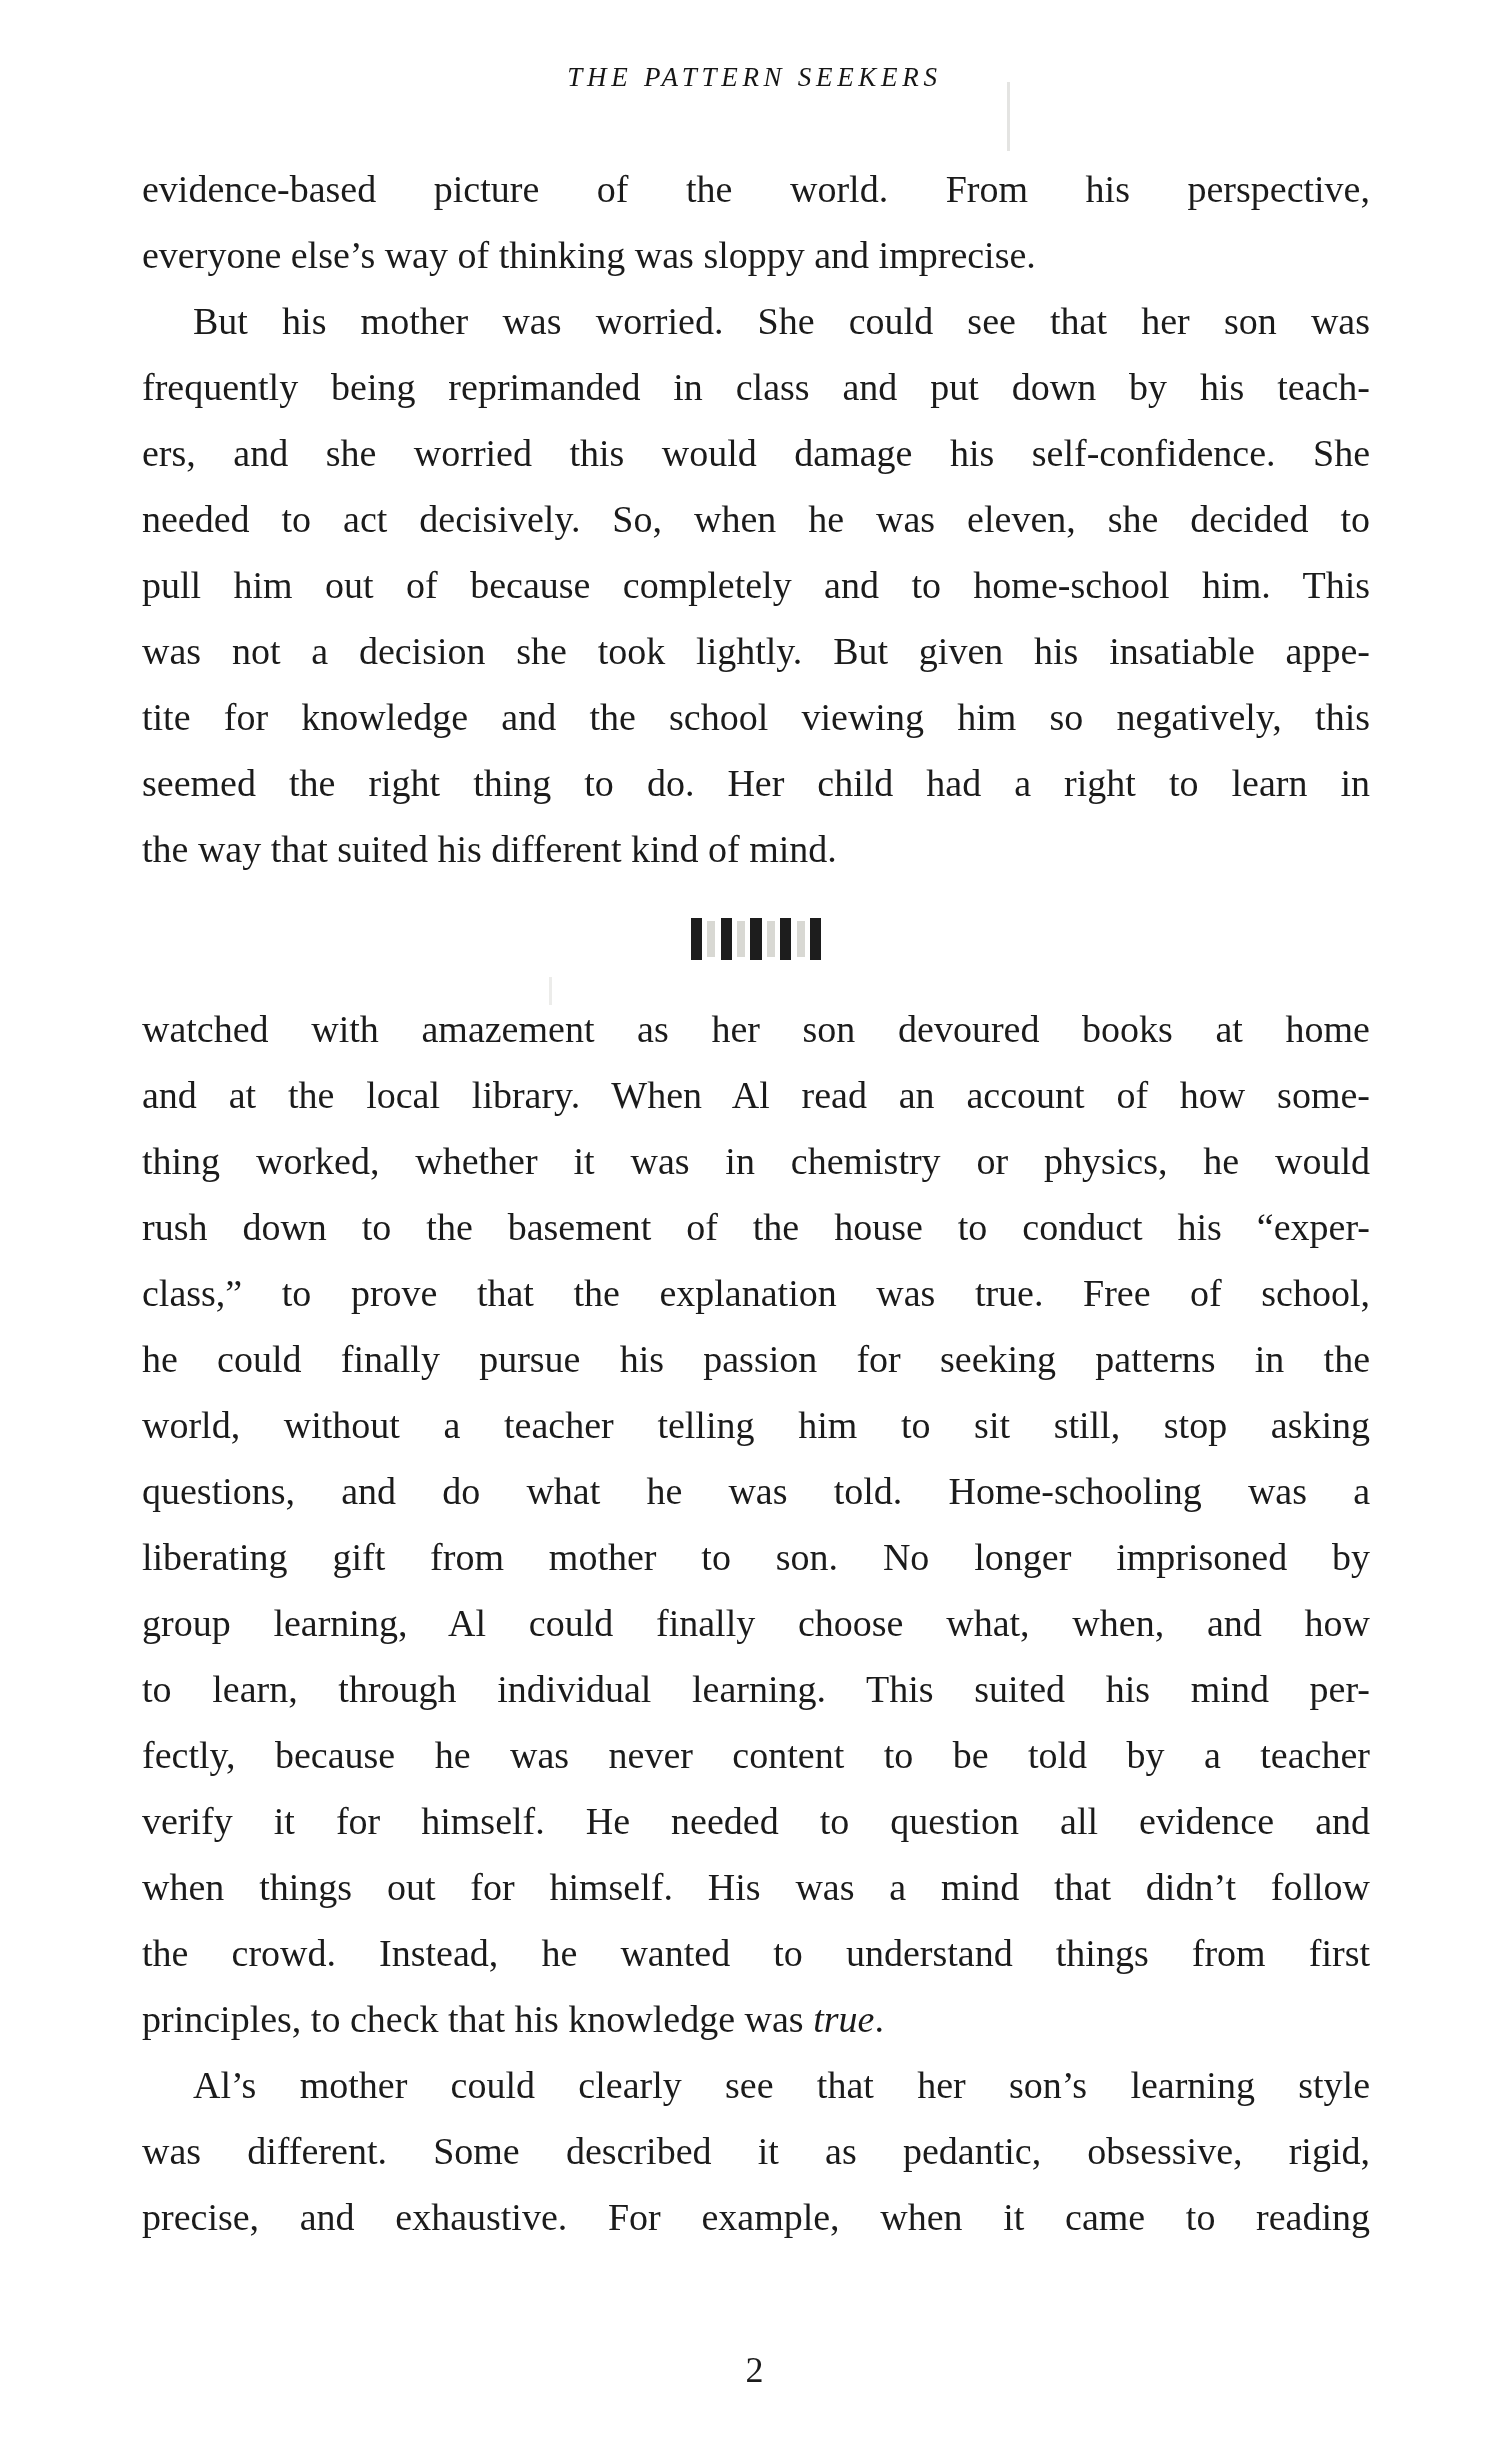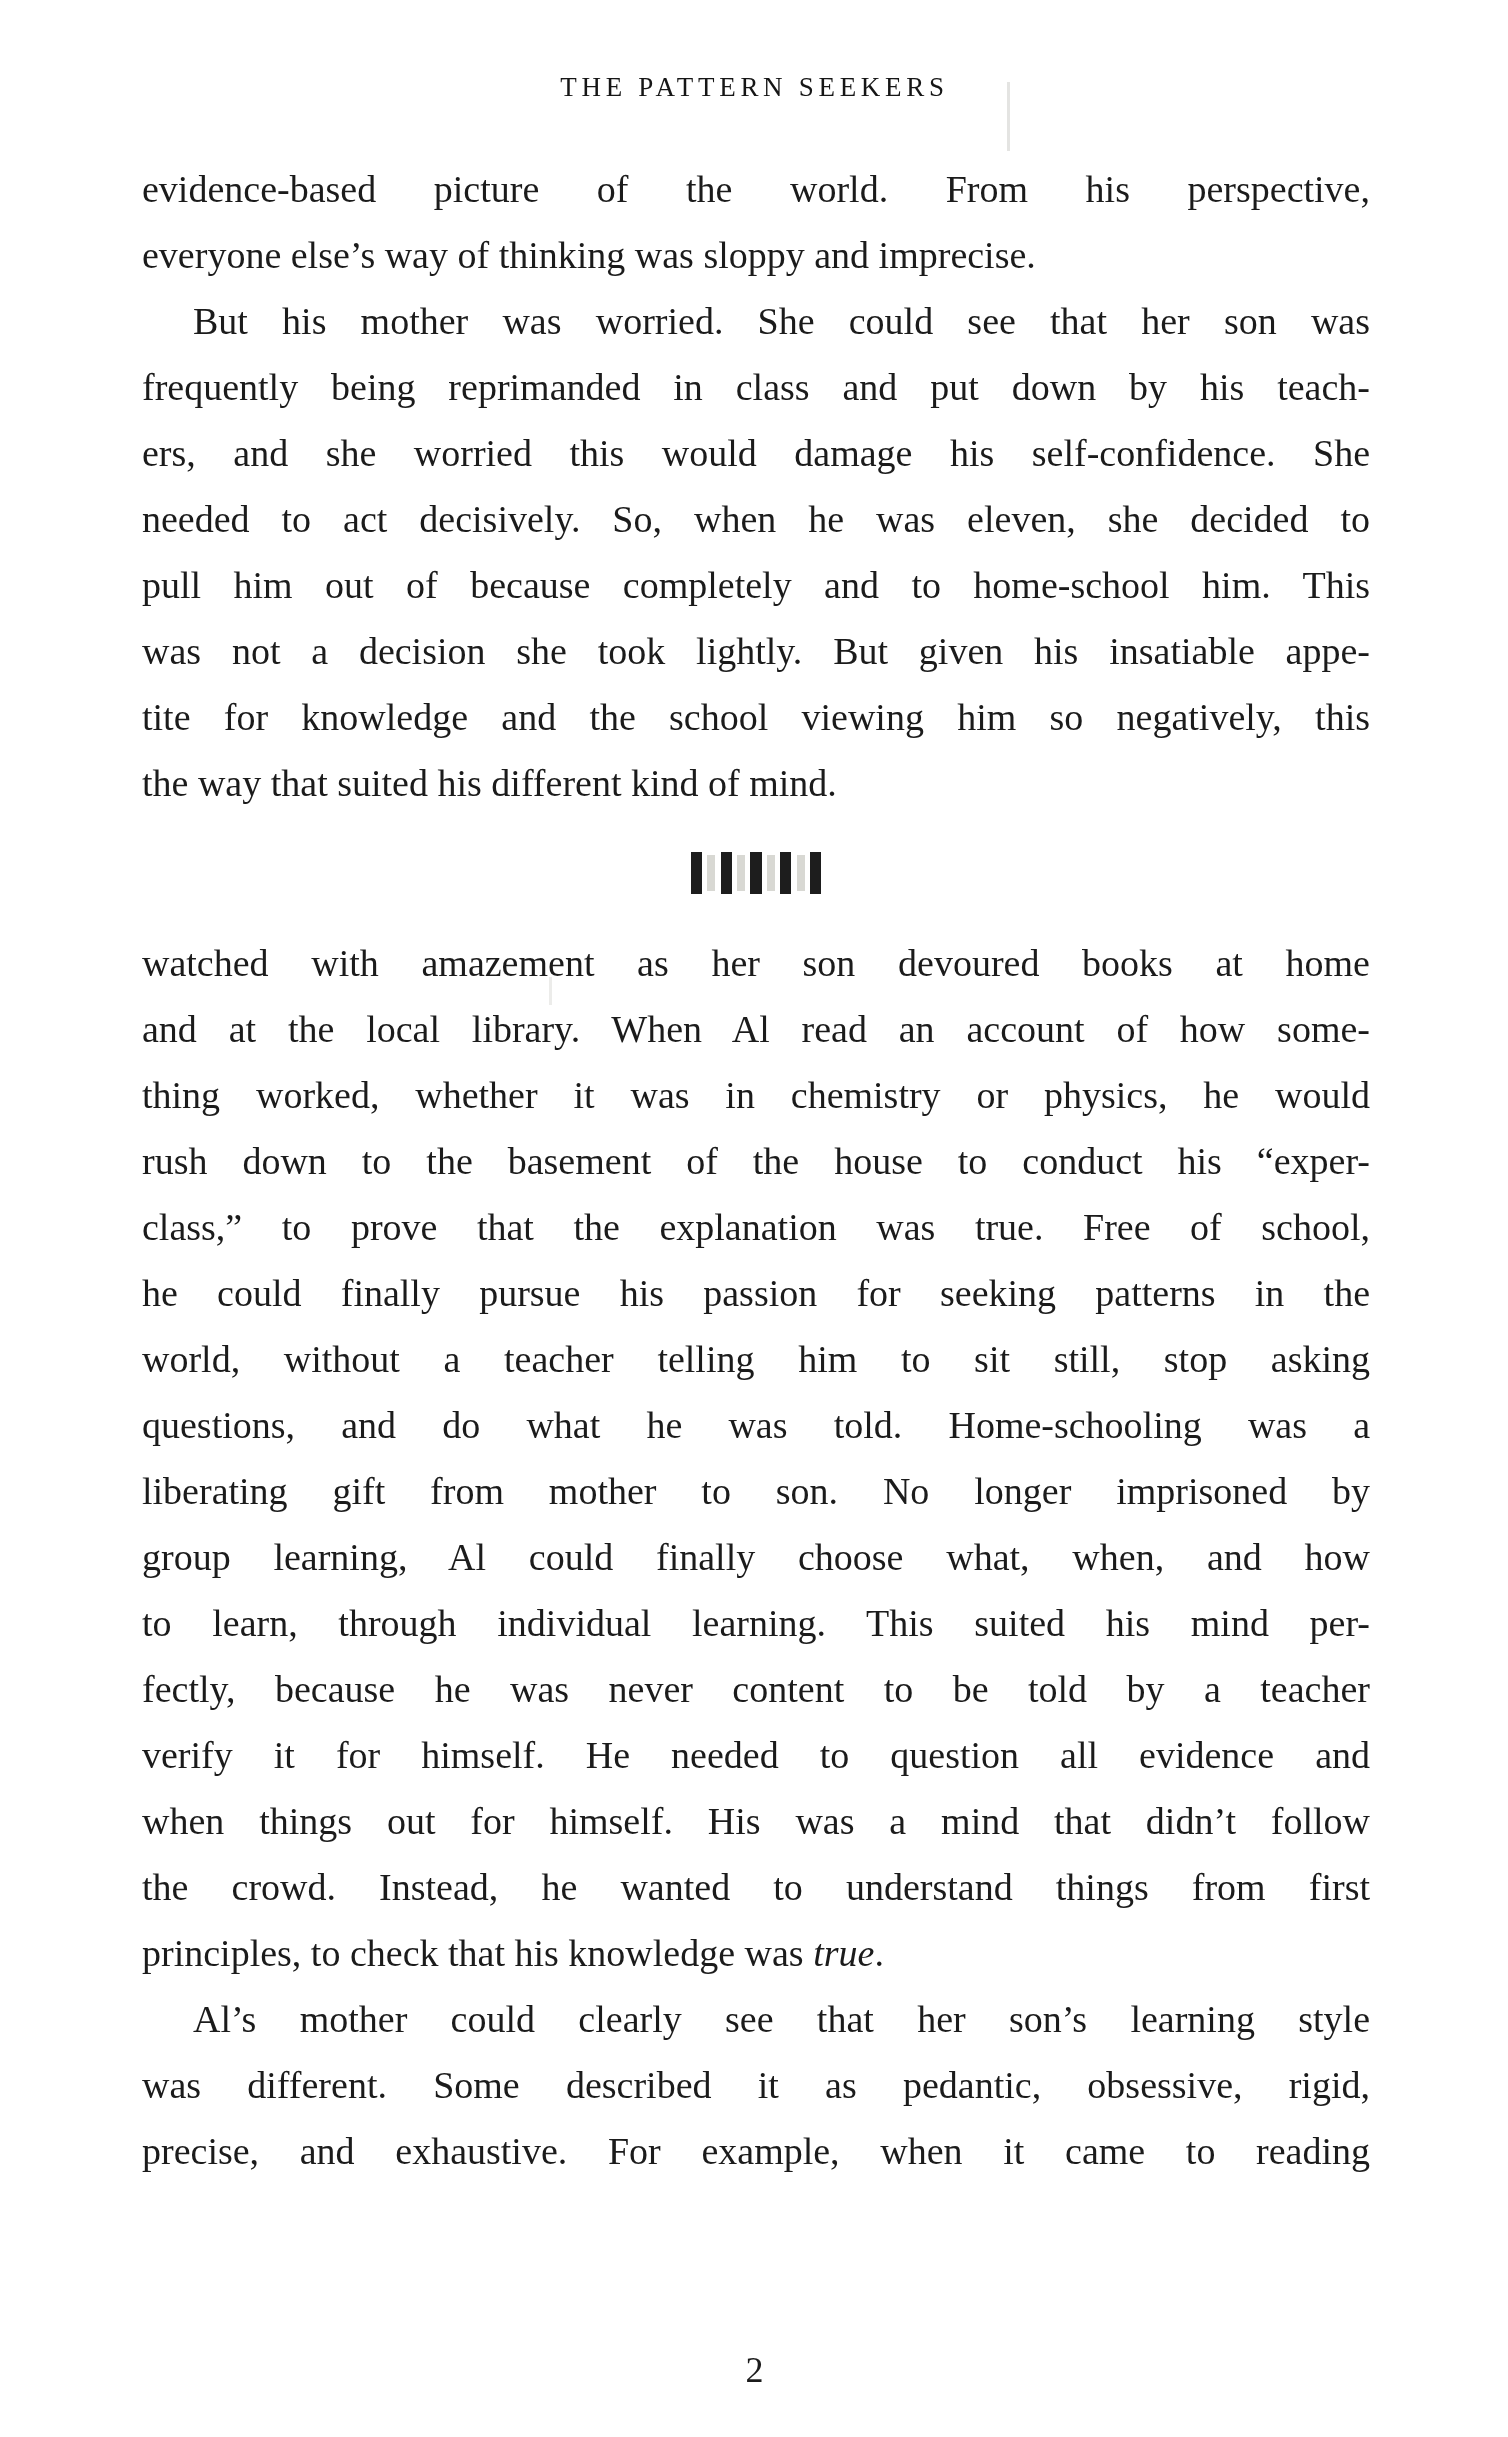--- a/index.html
+++ b/index.html
@@ -8,28 +8,29 @@
     position: relative;
     width: 1509px;
     height: 2438px;
     background: #ffffff;
     overflow: hidden;
     font-family: "Liberation Serif", "DejaVu Serif", serif;
     color: #1b1b1b;
   }
   .header {
     position: absolute;
-    top: 72px;
+    top: 62px;
     left: 0;
     width: 100%;
     text-align: center;
     font-size: 27px;
     letter-spacing: 4.7px;
     color: #161616;
     white-space: pre;
+    font-style: italic;
   }
   .body-text {
     position: absolute;
     top: 156px;
     left: 142px;
     width: 1228px;
     font-size: 38px;
     line-height: 66px;
     color: #1b1b1b;
   }
@@ -90,20 +91,21 @@
   <div class="body-text" id="body-text">
       <div class="line">evidence-based picture of the world. From his perspective,</div>
       <div class="line last">everyone else’s way of thinking was sloppy and imprecise.</div>
       <div class="line indent">But his mother was worried. She could see that her son was</div>
       <div class="line">frequently being reprimanded in class and put down by his teach-</div>
       <div class="line">ers, and she worried this would damage his self-confidence. She</div>
       <div class="line">needed to act decisively. So, when he was eleven, she decided to</div>
       <div class="line">pull him out of because completely and to home-school him. This</div>
       <div class="line">was not a decision she took lightly. But given his insatiable appe-</div>
       <div class="line">tite for knowledge and the school viewing him so negatively, this</div>
+      <div class="line">seemed the right thing to do. Her child had a right to learn in</div>
       <div class="line last">the way that suited his different kind of mind.</div>
       <div class="ornament">
         <span class="bar"></span>
         <span class="ghost"></span>
         <span class="bar"></span>
         <span class="ghost"></span>
         <span class="bar"></span>
         <span class="ghost"></span>
         <span class="bar"></span>
         <span class="ghost"></span>

